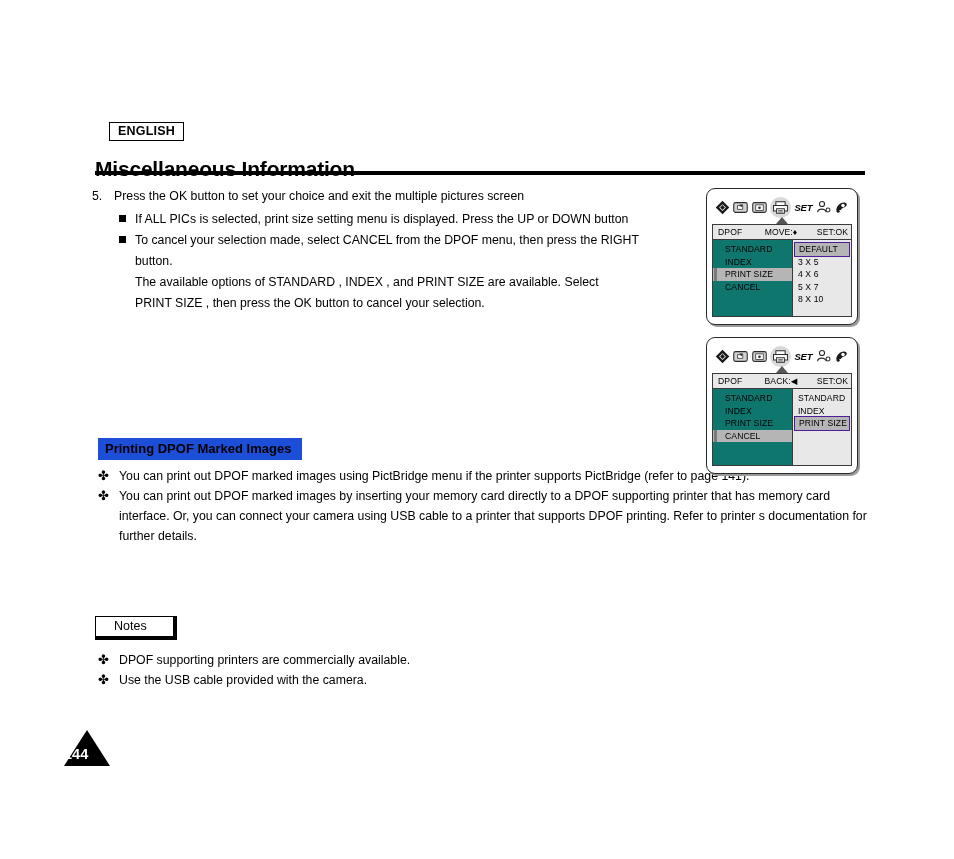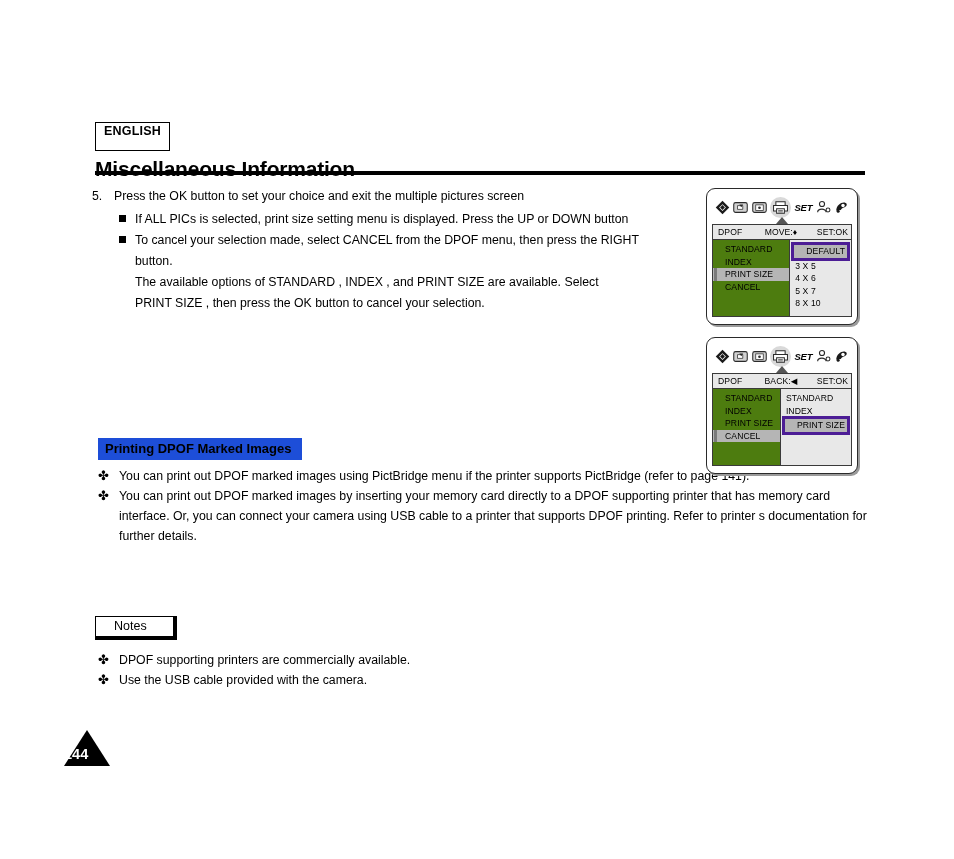--- a/index.html
+++ b/index.html
@@ -12,24 +12,24 @@
     background: #ffffff;
     font-family: "Liberation Sans", sans-serif;
     color: #000000;
     position: relative;
     overflow: hidden;
   }
 
   
   .lang-badge {
     position: absolute;
-    left: 95px;
+    left: 109px;
     top: 122px;
     border: 1.5px solid #000;
-    padding: 1px 8px 12px 8px;
+    padding: 1px 8px 2px 8px;
     font-size: 12.5px;
     font-weight: bold;
     letter-spacing: 0.2px;
     line-height: 14px;
   }
   .page-title {
     position: absolute;
     left: 95px;
     top: 143px;
     font-size: 21px;
@@ -236,21 +236,21 @@
     width: 0;
     height: 0;
     border-left: 6px solid transparent;
     border-right: 6px solid transparent;
     border-bottom: 7px solid #555;
     z-index: -1;
   }
   .menu-panel {
     margin-top: 6px;
     border: 1px solid #3a3a3a;
-    background: #4d7c0f;
+    background: #0f766e;
     position: relative;
   }
   .menu-head {
     display: flex;
     align-items: center;
     font-size: 8.6px;
     padding: 2px 3px 2px 5px;
     border-bottom: 1px solid #3a3a3a;
     background: #e8e8e8;
     letter-spacing: 0.1px;
@@ -294,23 +294,23 @@
   }
   .r-item {
     font-size: 8.6px;
     line-height: 12.5px;
     padding: 0 2px 0 5px;
     white-space: nowrap;
     letter-spacing: 0.1px;
   }
   .r-item.sel {
     background: #b5b5b5;
-    border: 3px solid #4c1d95;
+    border: 1px solid #4c1d95;
     margin: -1px 1px -1px 1px;
-    padding-left: 12px;
+    padding-left: 4px;
   }
 </style>
 </head>
 <body>
 
 <div class="lang-badge">ENGLISH</div>
 <h1 class="page-title">Miscellaneous Information</h1>
 <div class="title-rule"></div>
 
 <div class="content">

